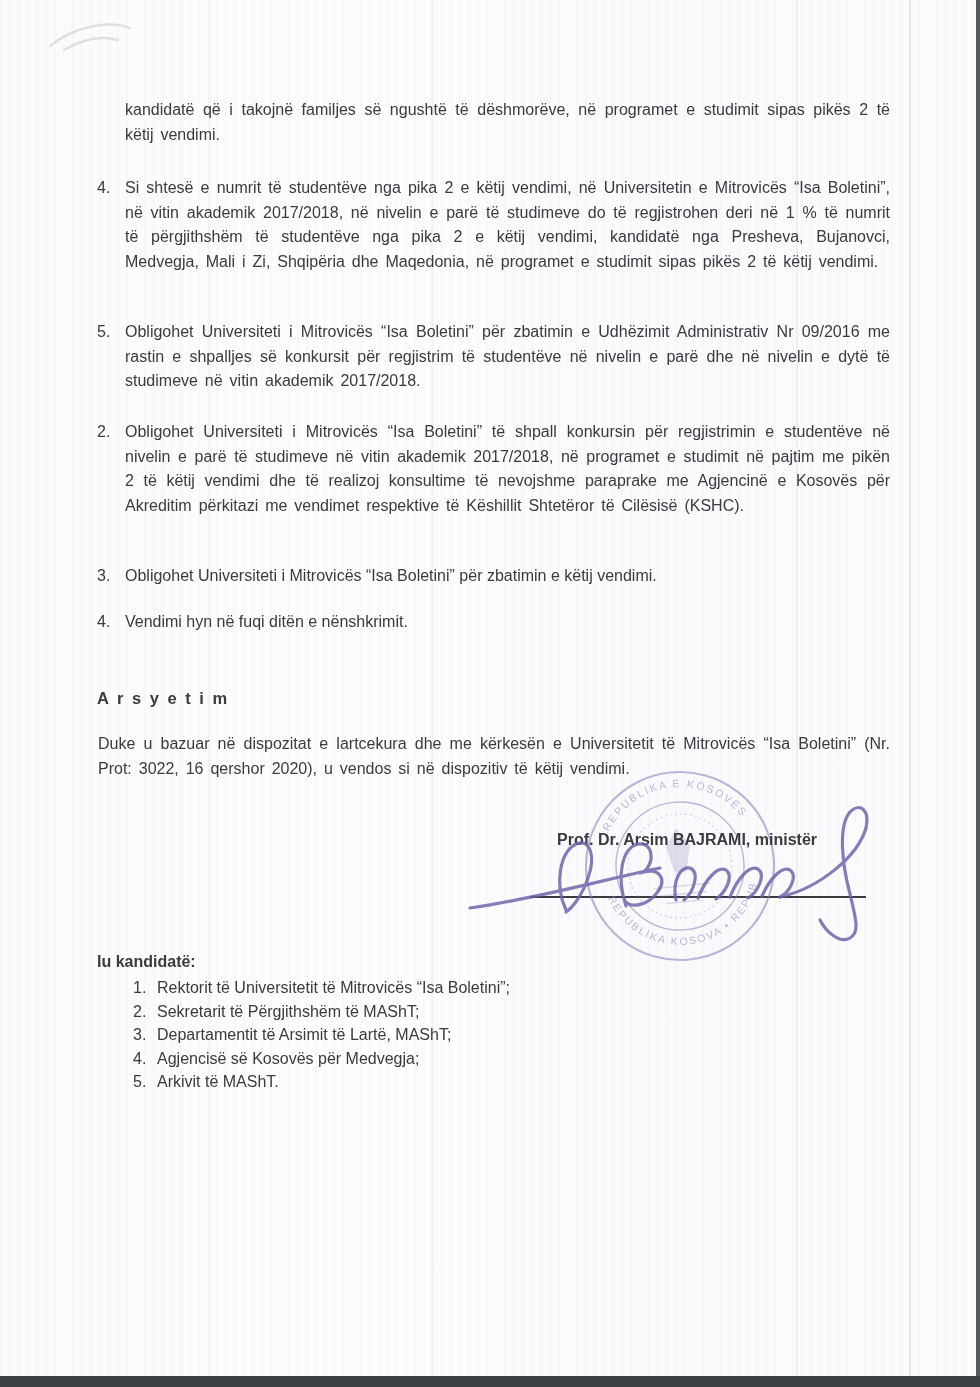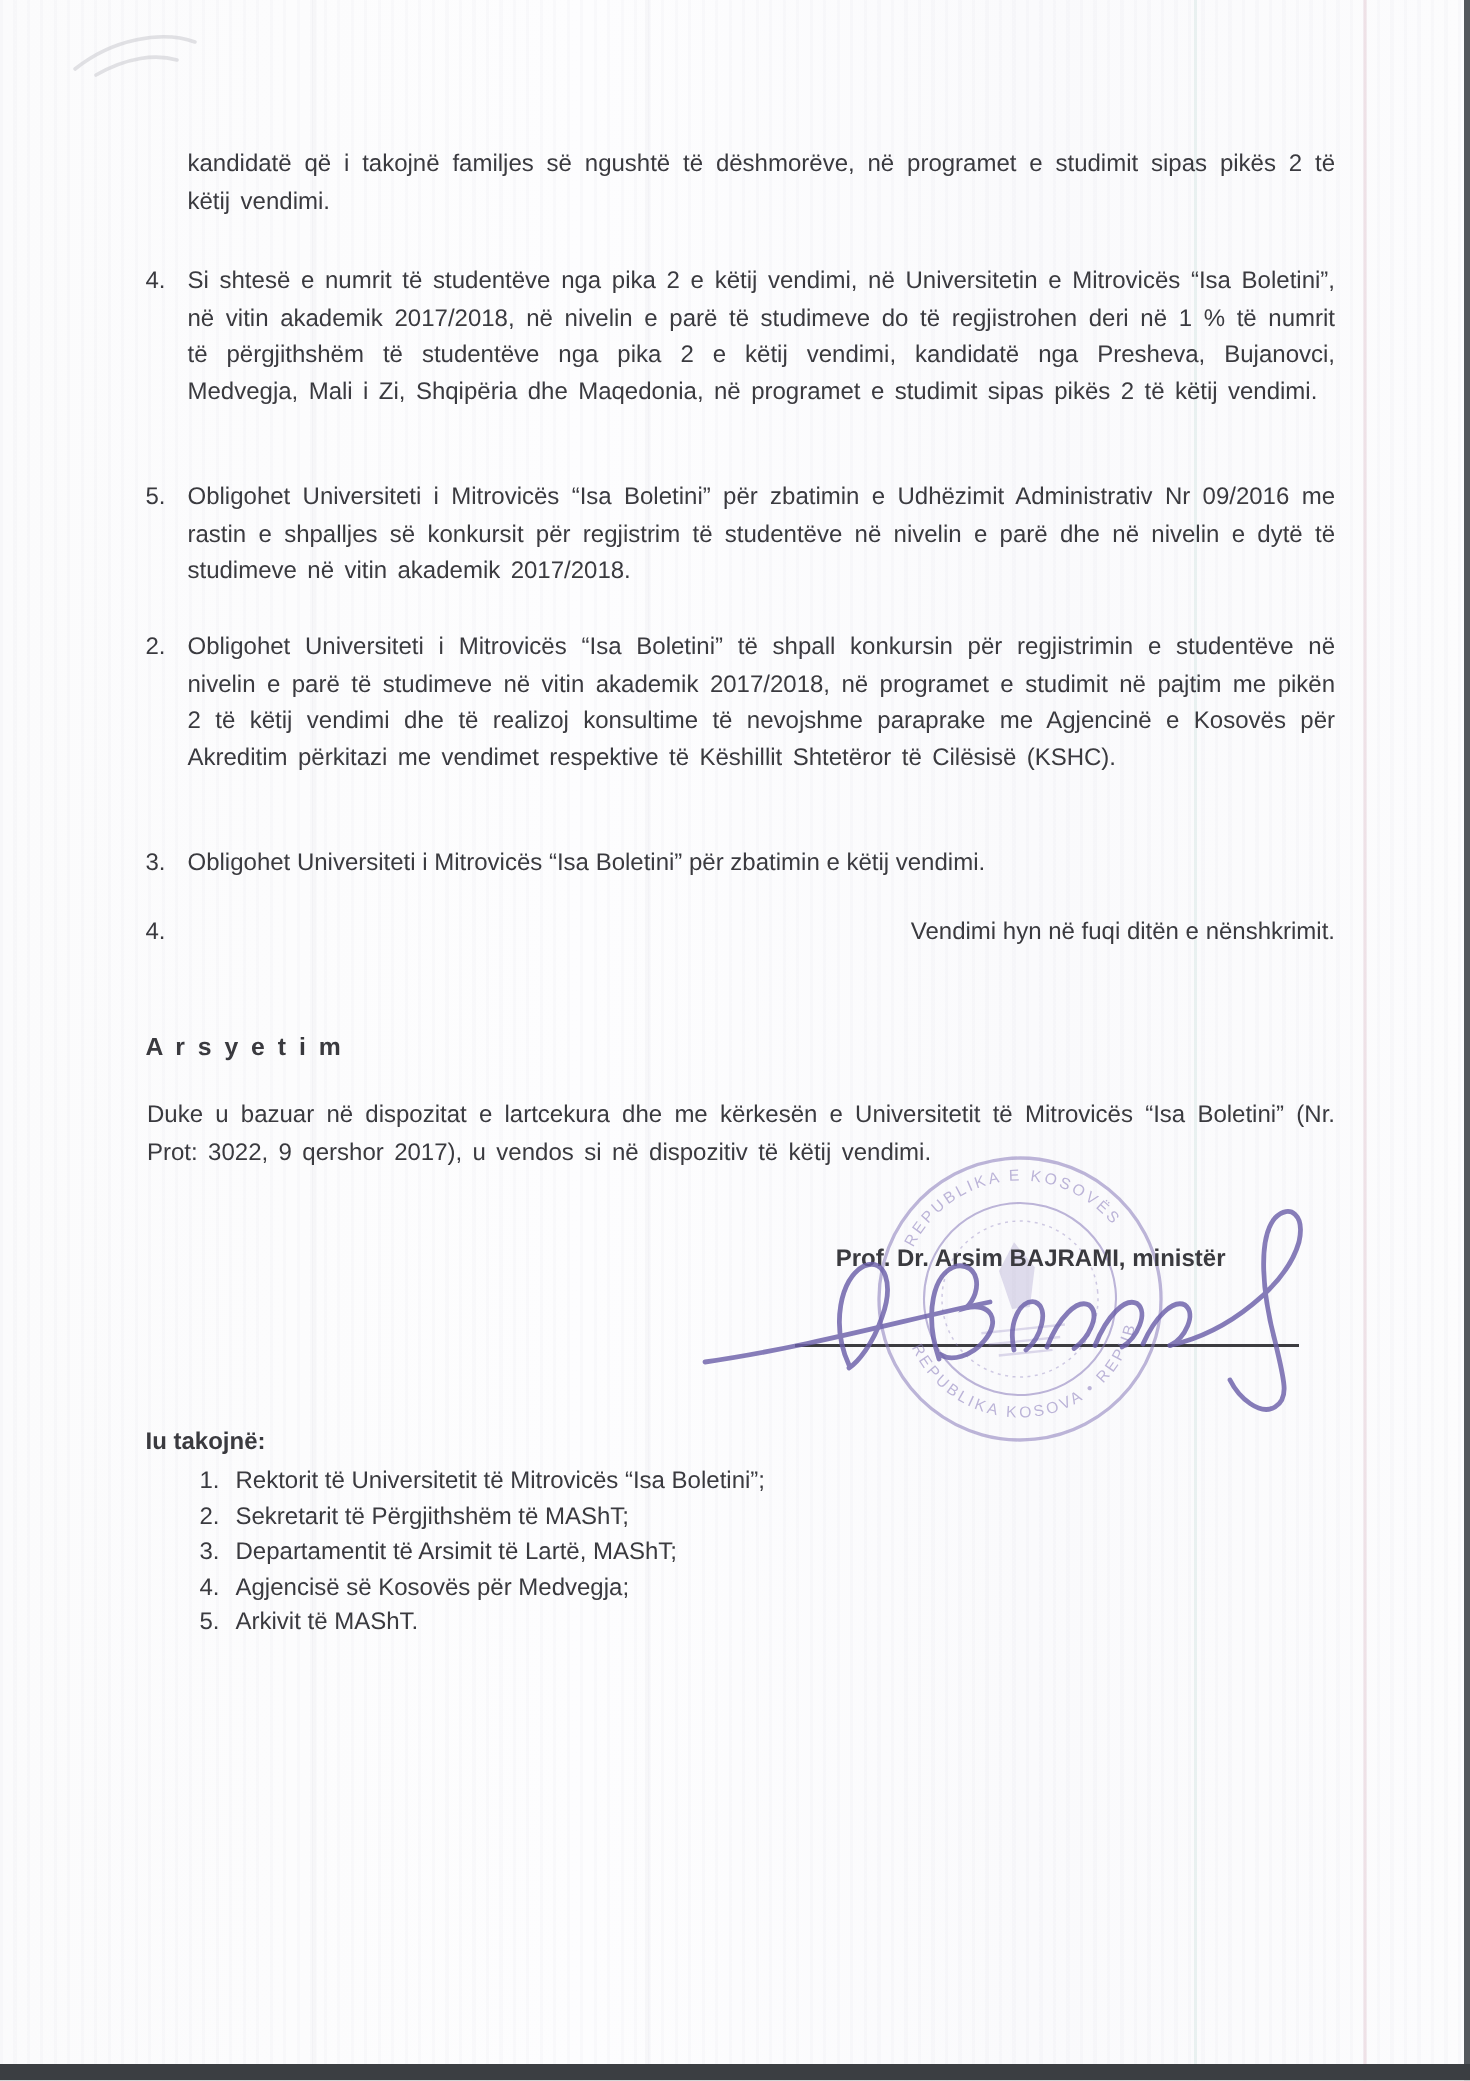--- a/index.html
+++ b/index.html
@@ -62,26 +62,26 @@
     <div class="itxt justify" style="width:765px;">Obligohet Universiteti i Mitrovicës “Isa Boletini” të shpall konkursin për regjistrimin e studentëve në nivelin e parë të studimeve në vitin akademik 2017/2018, në programet e studimit në pajtim me pikën 2 të këtij vendimi dhe të realizoj konsultime të nevojshme paraprake me Agjencinë e Kosovës për Akreditim përkitazi me vendimet respektive të Këshillit Shtetëror të Cilësisë (KSHC).</div>
   </div>
 
   <div class="blk item" style="left:97px;top:564px;width:793px;">
     <span class="num">3.</span>
     <div class="itxt" style="width:765px;">Obligohet Universiteti i Mitrovicës “Isa Boletini” për zbatimin e këtij vendimi.</div>
   </div>
 
   <div class="blk item" style="left:97px;top:610px;width:793px;">
     <span class="num">4.</span>
-    <div class="itxt" style="width:765px;text-align:right;">Vendimi hyn në fuqi ditën e nënshkrimit.</div>
+    <div class="itxt" style="width:765px;">Vendimi hyn në fuqi ditën e nënshkrimit.</div>
   </div>
 
   <div class="blk heading" style="left:97px;top:686px;width:793px;font-size:16.5px;">A r s y e t i m</div>
 
-  <div class="blk justify" style="left:98px;top:732px;width:792px;">Duke u bazuar në dispozitat e lartcekura dhe me kërkesën e Universitetit të Mitrovicës “Isa Boletini” (Nr. Prot: 3022, 9 qershor 2017), u vendos si në dispozitiv të këtij vendimi.</div>
+  <div class="blk justify" style="left:98px;top:732px;width:792px;">Duke u bazuar në dispozitat e lartcekura dhe me kërkesën e Universitetit të Mitrovicës “Isa Boletini” (Nr. Prot: 3022, 16 qershor 2020), u vendos si në dispozitiv të këtij vendimi.</div>
 
   <div class="blk signatory" style="left:445px;top:828px;width:372px;">Prof. Dr. Arsim BAJRAMI, ministër</div>
 
   <div class="sigline"></div>
 
   <svg class="stamp-svg" width="200" height="200" viewBox="0 0 200 200">
     <g stroke="#8a7cbb" fill="none">
       <circle cx="100" cy="100" r="94" stroke-width="2.2"></circle>
       <circle cx="100" cy="100" r="64" stroke-width="1.4"></circle>
       <path id="arcTop" d="M 100,100 m -79,0 a 79,79 0 1,1 158,0" stroke="none"></path>
@@ -104,21 +104,21 @@
       <path d="M 136,130 C 124,104 130,72 146,64 C 160,58 166,76 158,98 C 152,116 142,128 136,132"></path>
       <path d="M 196,126 C 186,96 192,68 208,64 C 222,62 226,80 214,92 C 230,88 238,100 226,114 C 218,124 204,128 197,123"></path>
       <path d="M 246,120 C 242,102 250,86 260,88 C 270,92 264,112 254,120"></path>
       <path d="M 268,118 C 276,98 288,86 296,90 C 304,96 296,112 286,119"></path>
       <path d="M 300,117 C 308,97 320,85 328,89 C 336,95 328,112 318,118"></path>
       <path d="M 332,116 C 340,98 352,86 360,90 C 368,96 360,112 350,117"></path>
       <path d="M 350,117 C 390,108 428,76 436,48 C 440,30 430,22 420,32 C 408,46 412,84 420,114 C 426,140 430,152 420,158 C 410,164 396,152 390,140"></path>
     </g>
   </svg>
 
-  <div class="blk dispatch-head" style="left:97px;top:950px;">Iu takojnë:</div>
+  <div class="blk dispatch-head" style="left:97px;top:950px;">Iu kandidatë:</div>
 
   <div class="blk" style="left:133px;top:976px;width:700px;">
     <div class="drow">
       <span class="dnum">1.</span><span>Rektorit të Universitetit të Mitrovicës “Isa Boletini”;</span>
     </div>
     <div class="drow">
       <span class="dnum">2.</span><span>Sekretarit të Përgjithshëm të MAShT;</span>
     </div>
     <div class="drow">
       <span class="dnum">3.</span><span>Departamentit të Arsimit të Lartë, MAShT;</span>

